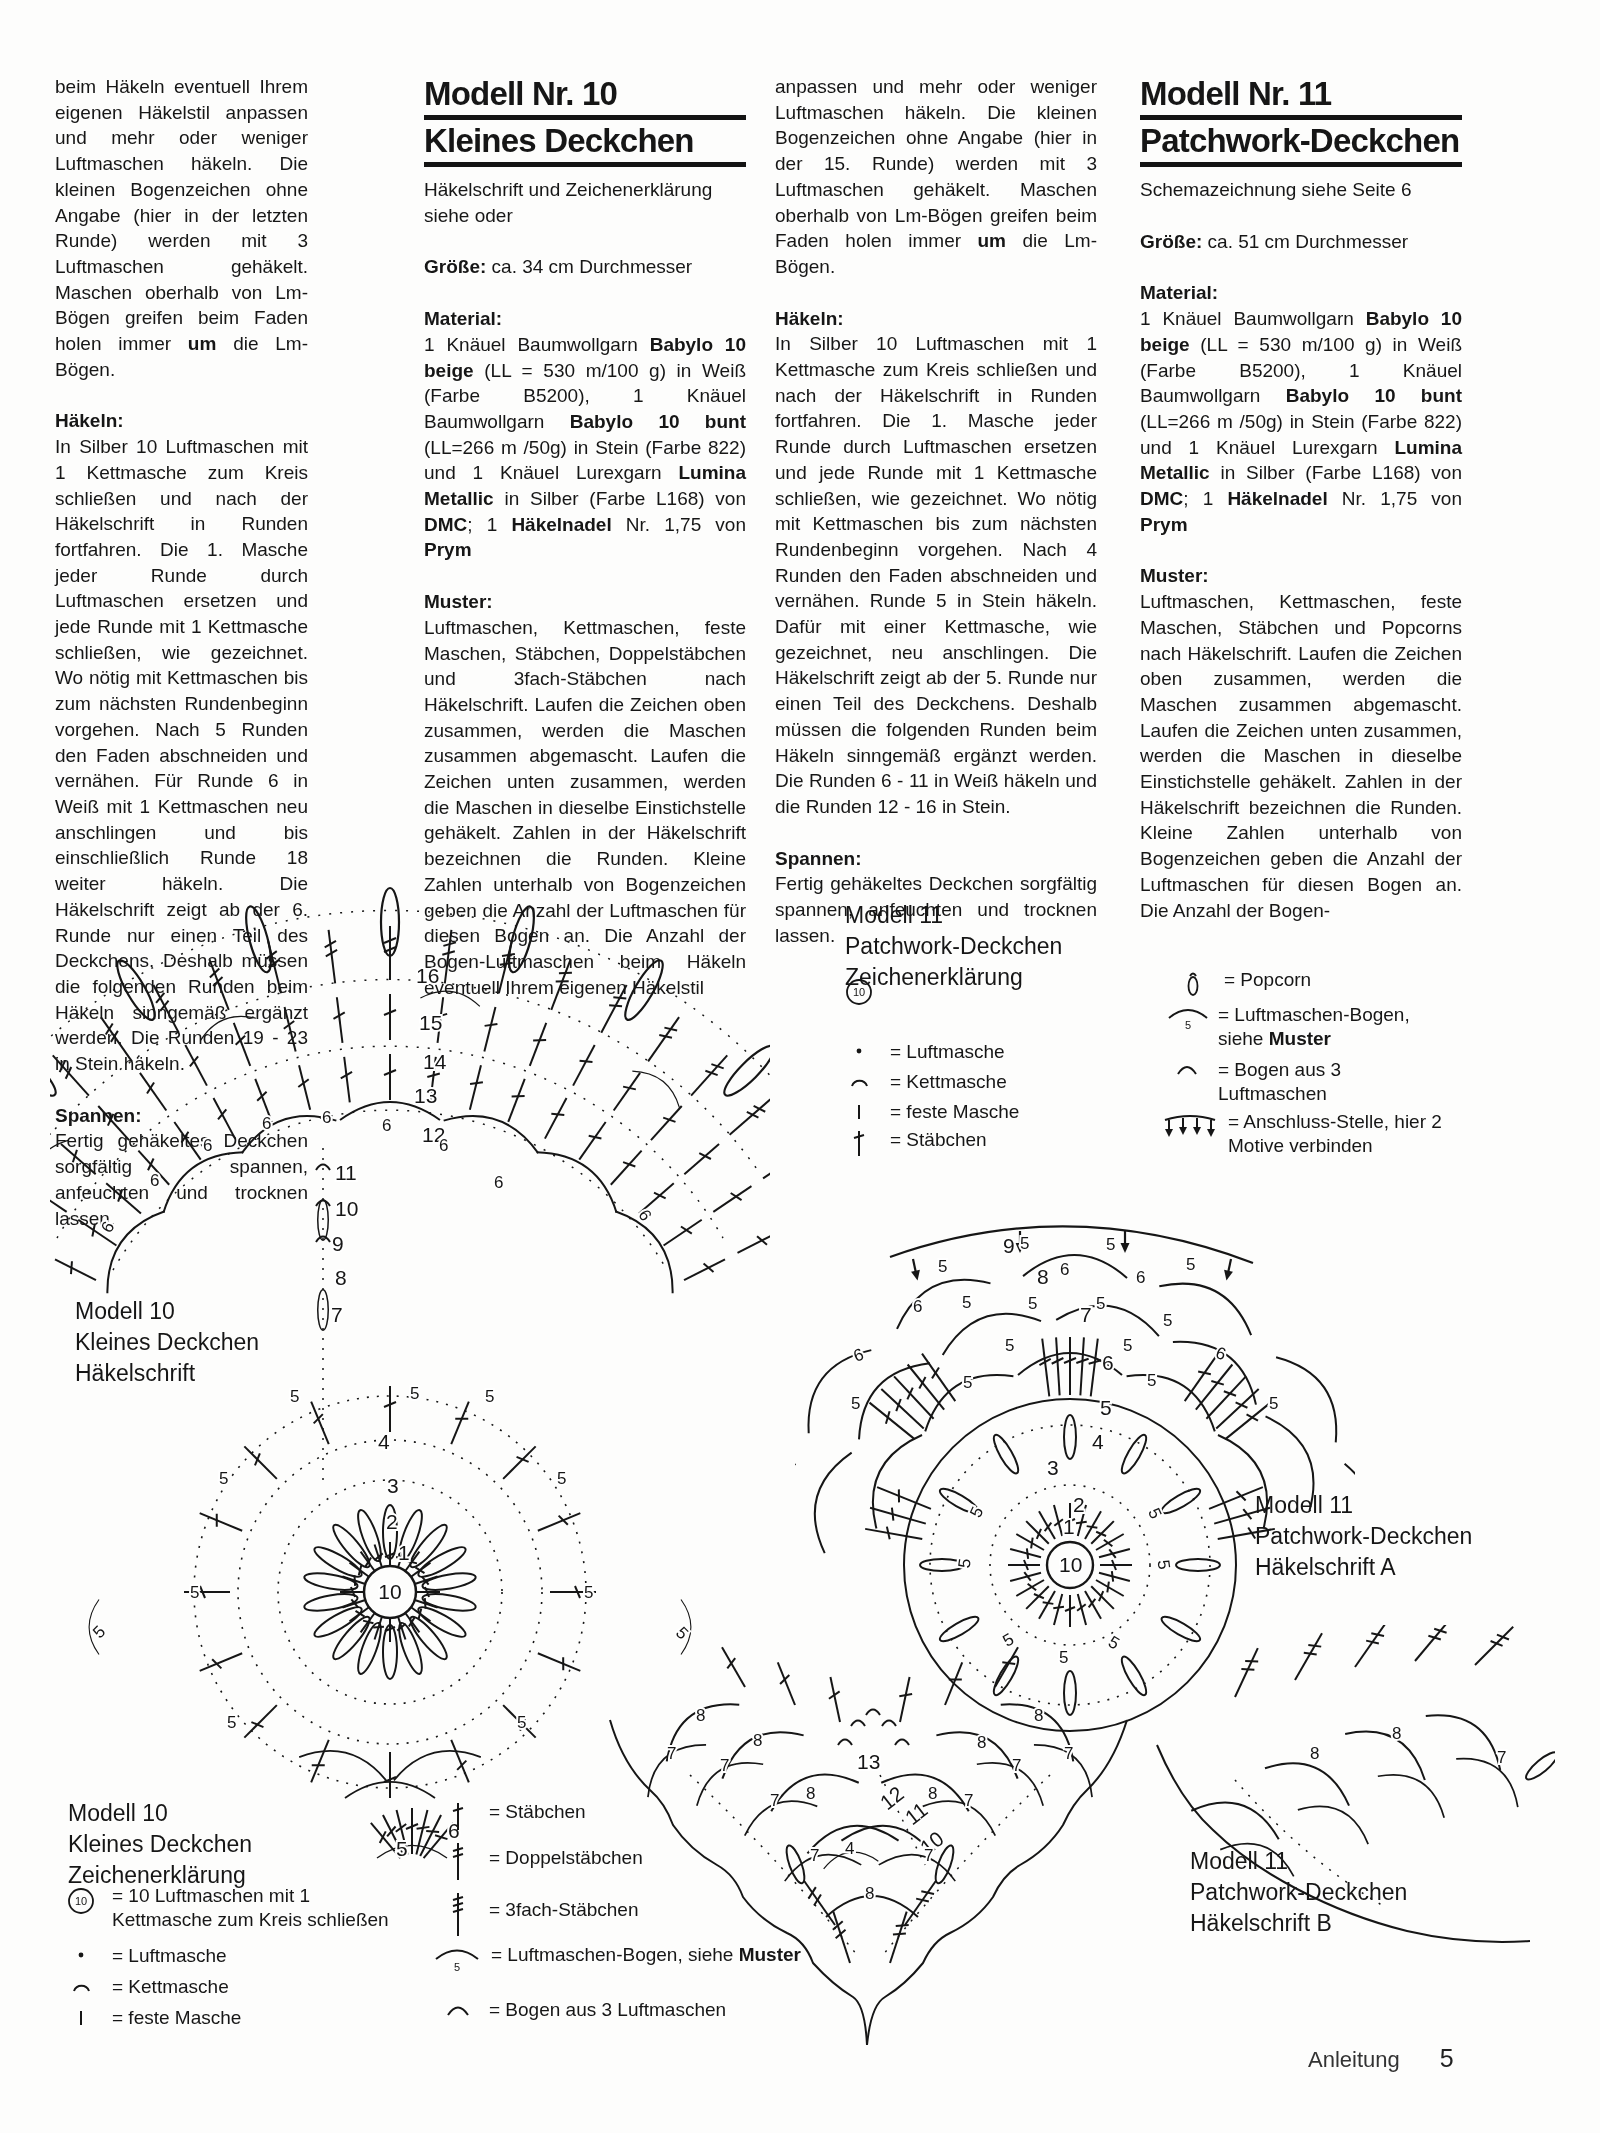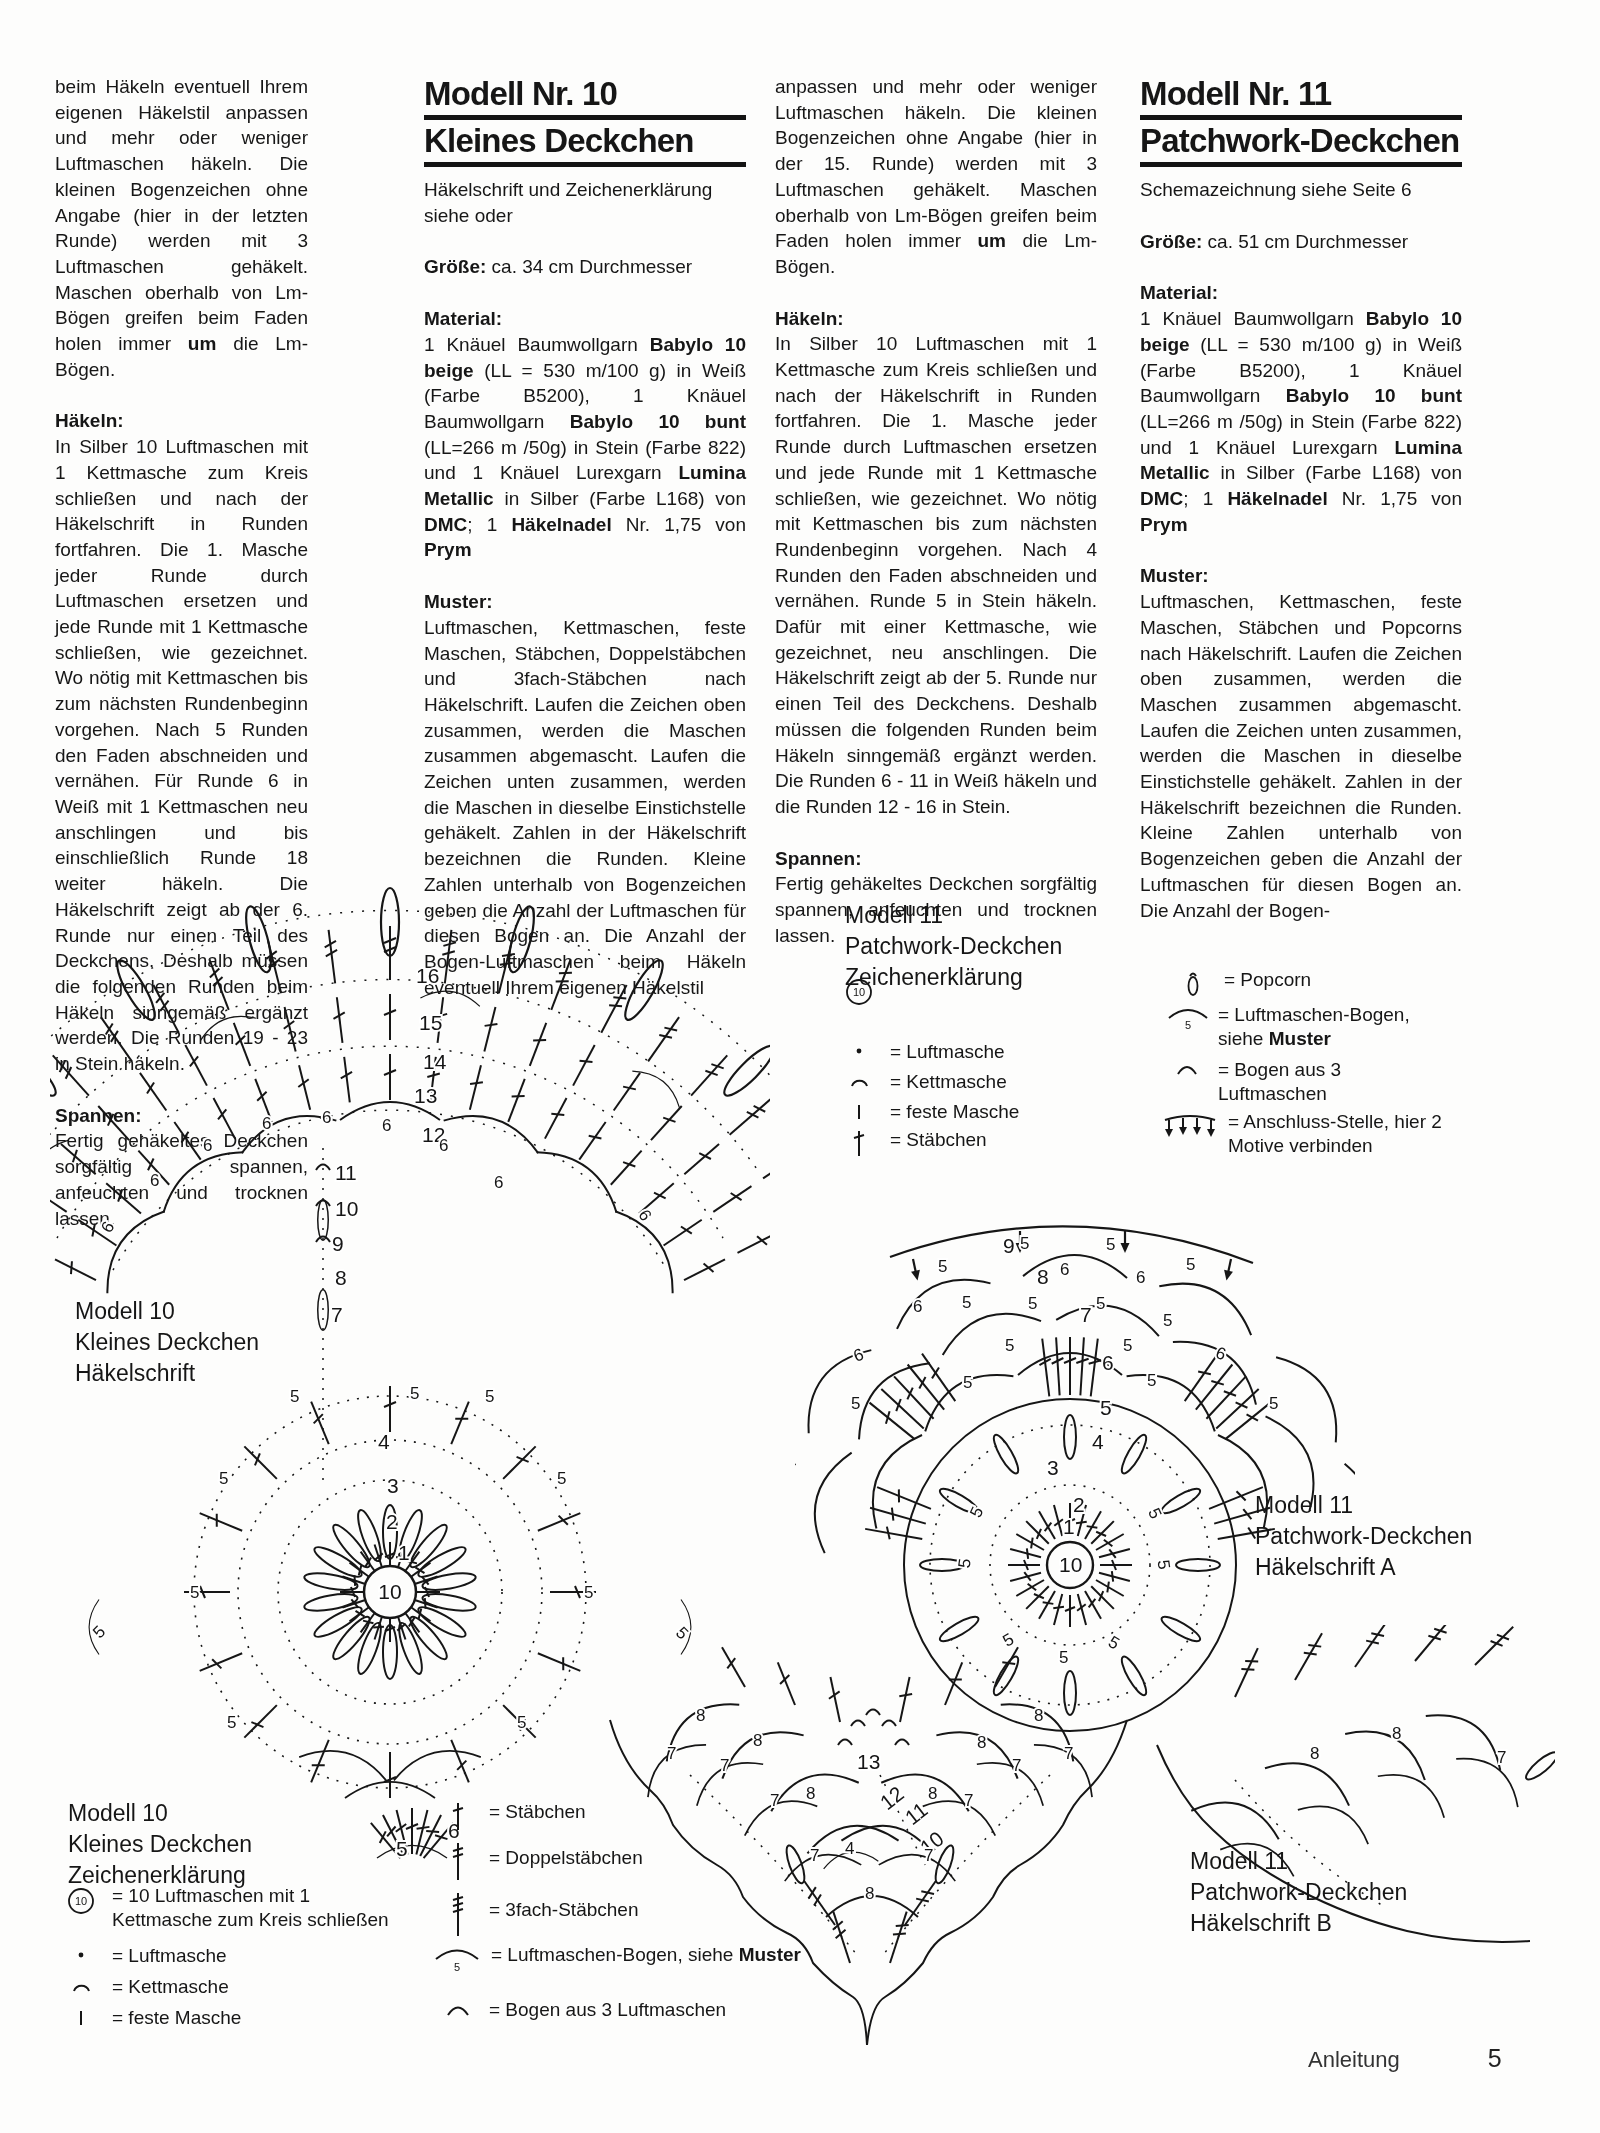--- a/index.html
+++ b/index.html
@@ -21,21 +21,21 @@
   .chart-label{position:absolute;font-weight:normal;font-size:23px;line-height:31px}
   .lrow{position:absolute;display:flex;align-items:flex-start;gap:8px;font-size:19px;line-height:24px}
   .lico{flex:0 0 44px;display:flex;justify-content:center;padding-top:1px}
   svg .ln{stroke:#161616;stroke-width:2;fill:none}
   svg text{font-family:"Liberation Sans",sans-serif;fill:#161616;
            paint-order:stroke;stroke:#fff;stroke-width:4px}
   .rn{font-size:21px}
   .sn{font-size:17px}
   .chart{position:absolute}
   #footer{position:absolute;left:1308px;top:2044px;font-size:22px;color:#333;
-          display:flex;gap:88px;align-items:baseline}
+          display:flex;gap:40px;align-items:baseline}
   #footer .pg{font-size:25px;color:#222}
 </style>
 </head>
 <body>
 
 <div class="col" id="col1">
   <p class="para"><span>beim Häkeln eventuell Ihrem eigenen Häkelstil anpassen und mehr oder weniger Luftmaschen häkeln. Die kleinen Bogenzeichen ohne Angabe (hier in der letzten Runde) werden mit 3 Luftmaschen gehäkelt. Maschen oberhalb von Lm-Bögen greifen beim Faden holen immer </span><b>um</b><span> die Lm-Bögen.</span></p>
   <p class="tight sechead">Häkeln:</p>
   <p class="para">In Silber 10 Luftmaschen mit 1 Kettmasche zum Kreis schließen und nach der Häkelschrift in Runden fortfahren. Die 1. Masche jeder Runde durch Luftmaschen ersetzen und jede Runde mit 1 Kettmasche schließen, wie gezeichnet. Wo nötig mit Kettmaschen bis zum nächsten Rundenbeginn vorgehen. Nach 5 Runden den Faden abschneiden und vernähen. Für Runde 6 in Weiß mit 1 Kettmaschen neu anschlingen und bis einschließlich Runde 18 weiter häkeln. Die Häkelschrift zeigt ab der 6. Runde nur einen Teil des Deckchens. Deshalb müssen die folgenden Runden beim Häkeln sinngemäß ergänzt werden. Die Runden 19 - 23 in Stein häkeln.</p>
   <p class="tight sechead">Spannen:</p>

